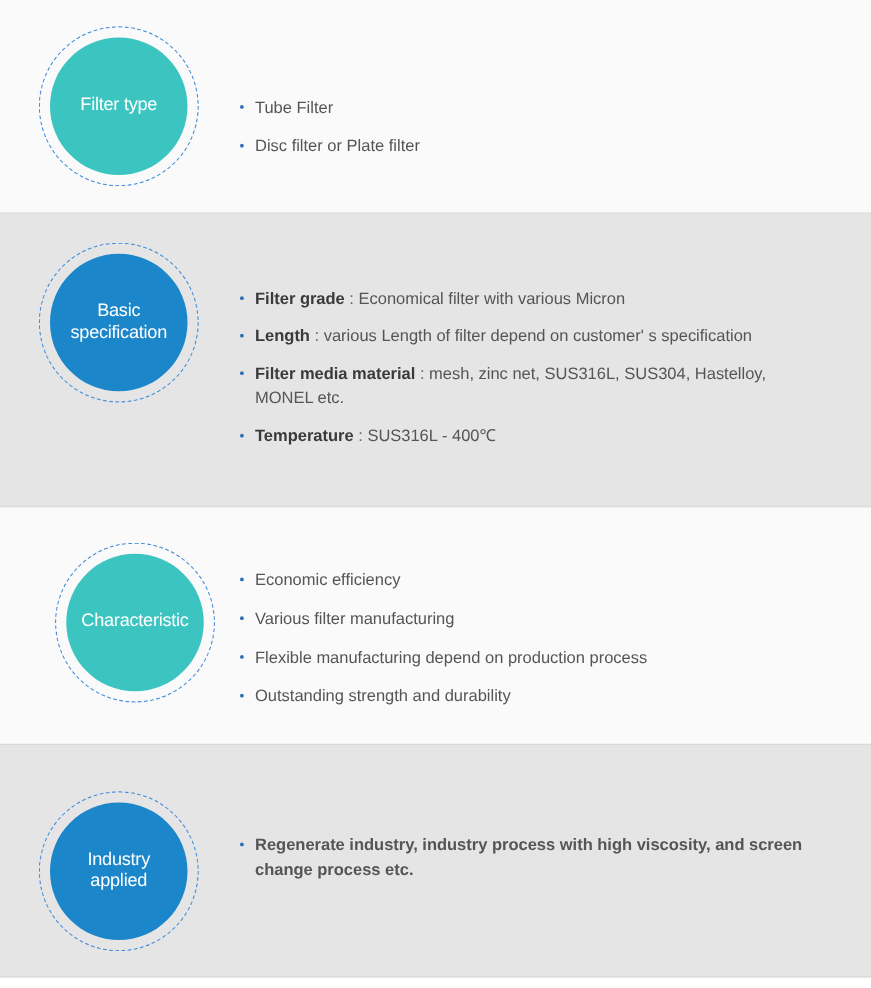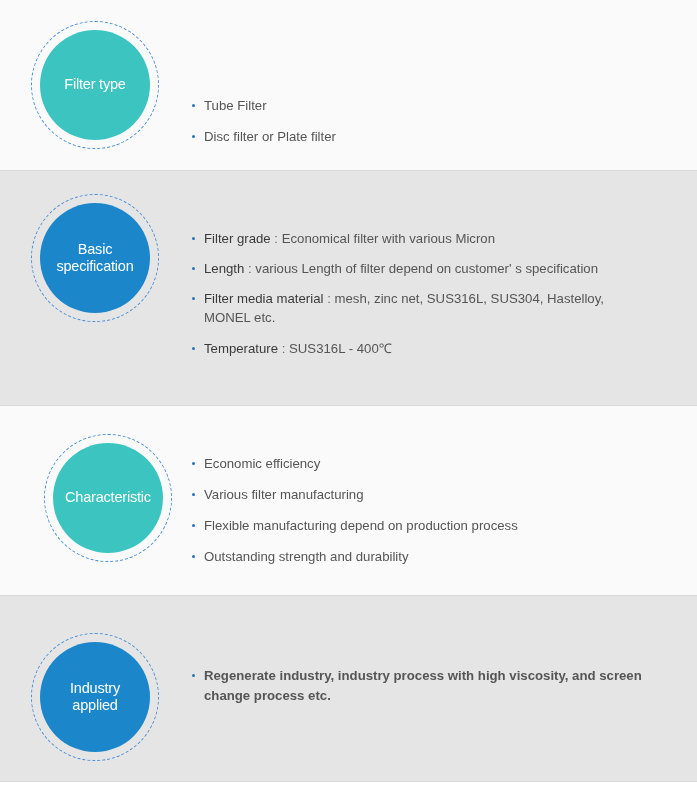--- a/index.html
+++ b/index.html
@@ -79,21 +79,21 @@
   .badge-cell.pos-2 { padding-top: 32px; }
   .badge-cell.pos-3 { padding-top: 37px; padding-left: 26px; }
   .badge-cell.pos-4 { padding-top: 46px; }
 
   .content-cell {
     flex: 1;
     padding-right: 16px;
     color: #4a4a4a;
     font-size: 13.2px;
   }
-  .content-cell.pos-1 { padding-top: 96px; }
+  .content-cell.pos-1 { padding-top: 76px; }
   .content-cell.pos-2 { padding-top: 58px; }
   .content-cell.pos-3 { padding-top: 48px; }
   .content-cell.pos-4 { padding-top: 70px; }
 
   .bullet-list { list-style: none; }
 
   .bullet-item {
     position: relative;
     padding-left: 14px;
     margin-bottom: 11px;
@@ -108,21 +108,21 @@
     position: absolute;
     left: 2px;
     top: 8px;
     width: 3px;
     height: 3px;
     border-radius: 50%;
     background: #2a6fb5;
   }
 
   .term {
-    font-weight: normal;
+    font-weight: bold;
     color: #3a3a3a;
   }
   .sep { color: #6a6a6a; }
 
   .wrap-indent { display: block; text-align: left; padding-right: 120px; }
 
   .row-1 .bullet-item { margin-bottom: 12px; }
   .row-3 .bullet-item { margin-bottom: 12px; }
   .row-4 .bullet-item { line-height: 1.55; font-weight: bold; }
 </style>

